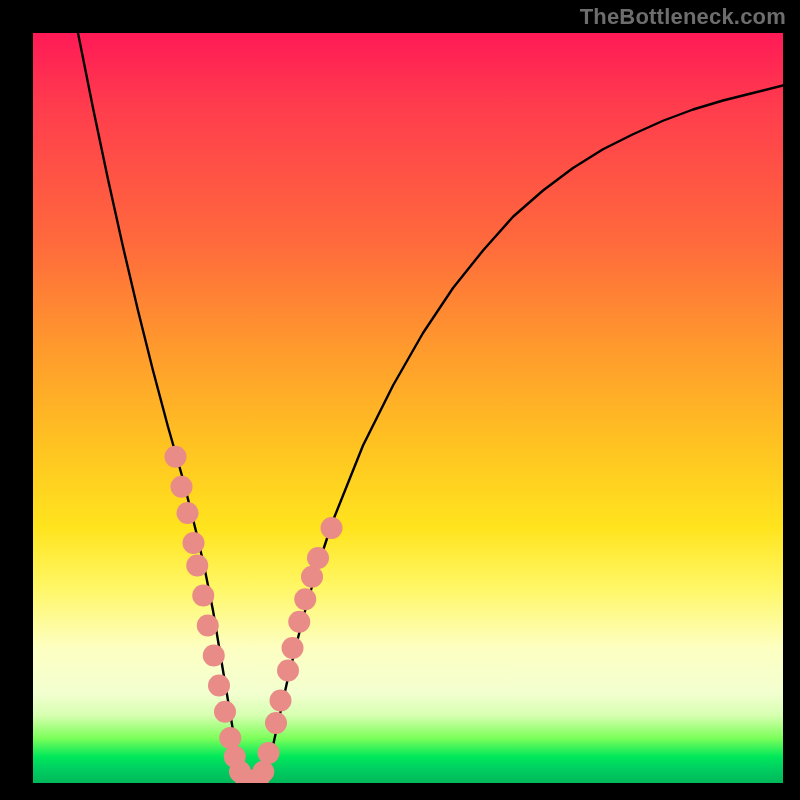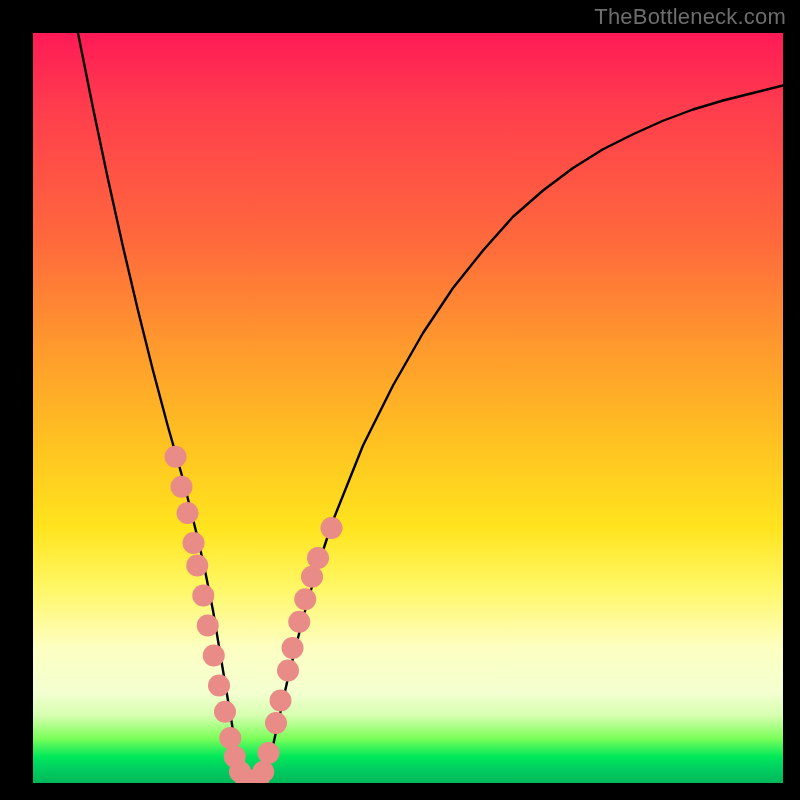--- a/index.html
+++ b/index.html
@@ -49,21 +49,21 @@
     top: 0;
     width: 750px;
     height: 750px;
   }
   .watermark {
     position: absolute;
     top: 4px;
     right: 14px;
     color: #6d6d6d;
     font-size: 22px;
-    font-weight: 400;
+    font-weight: 700;
     letter-spacing: 0.2px;
     user-select: none;
   }
 </style>
 </head>
 <body>
 
 <div class="frame">
   <div class="plot">
     <svg class="curve" viewBox="0 0 750 750">

